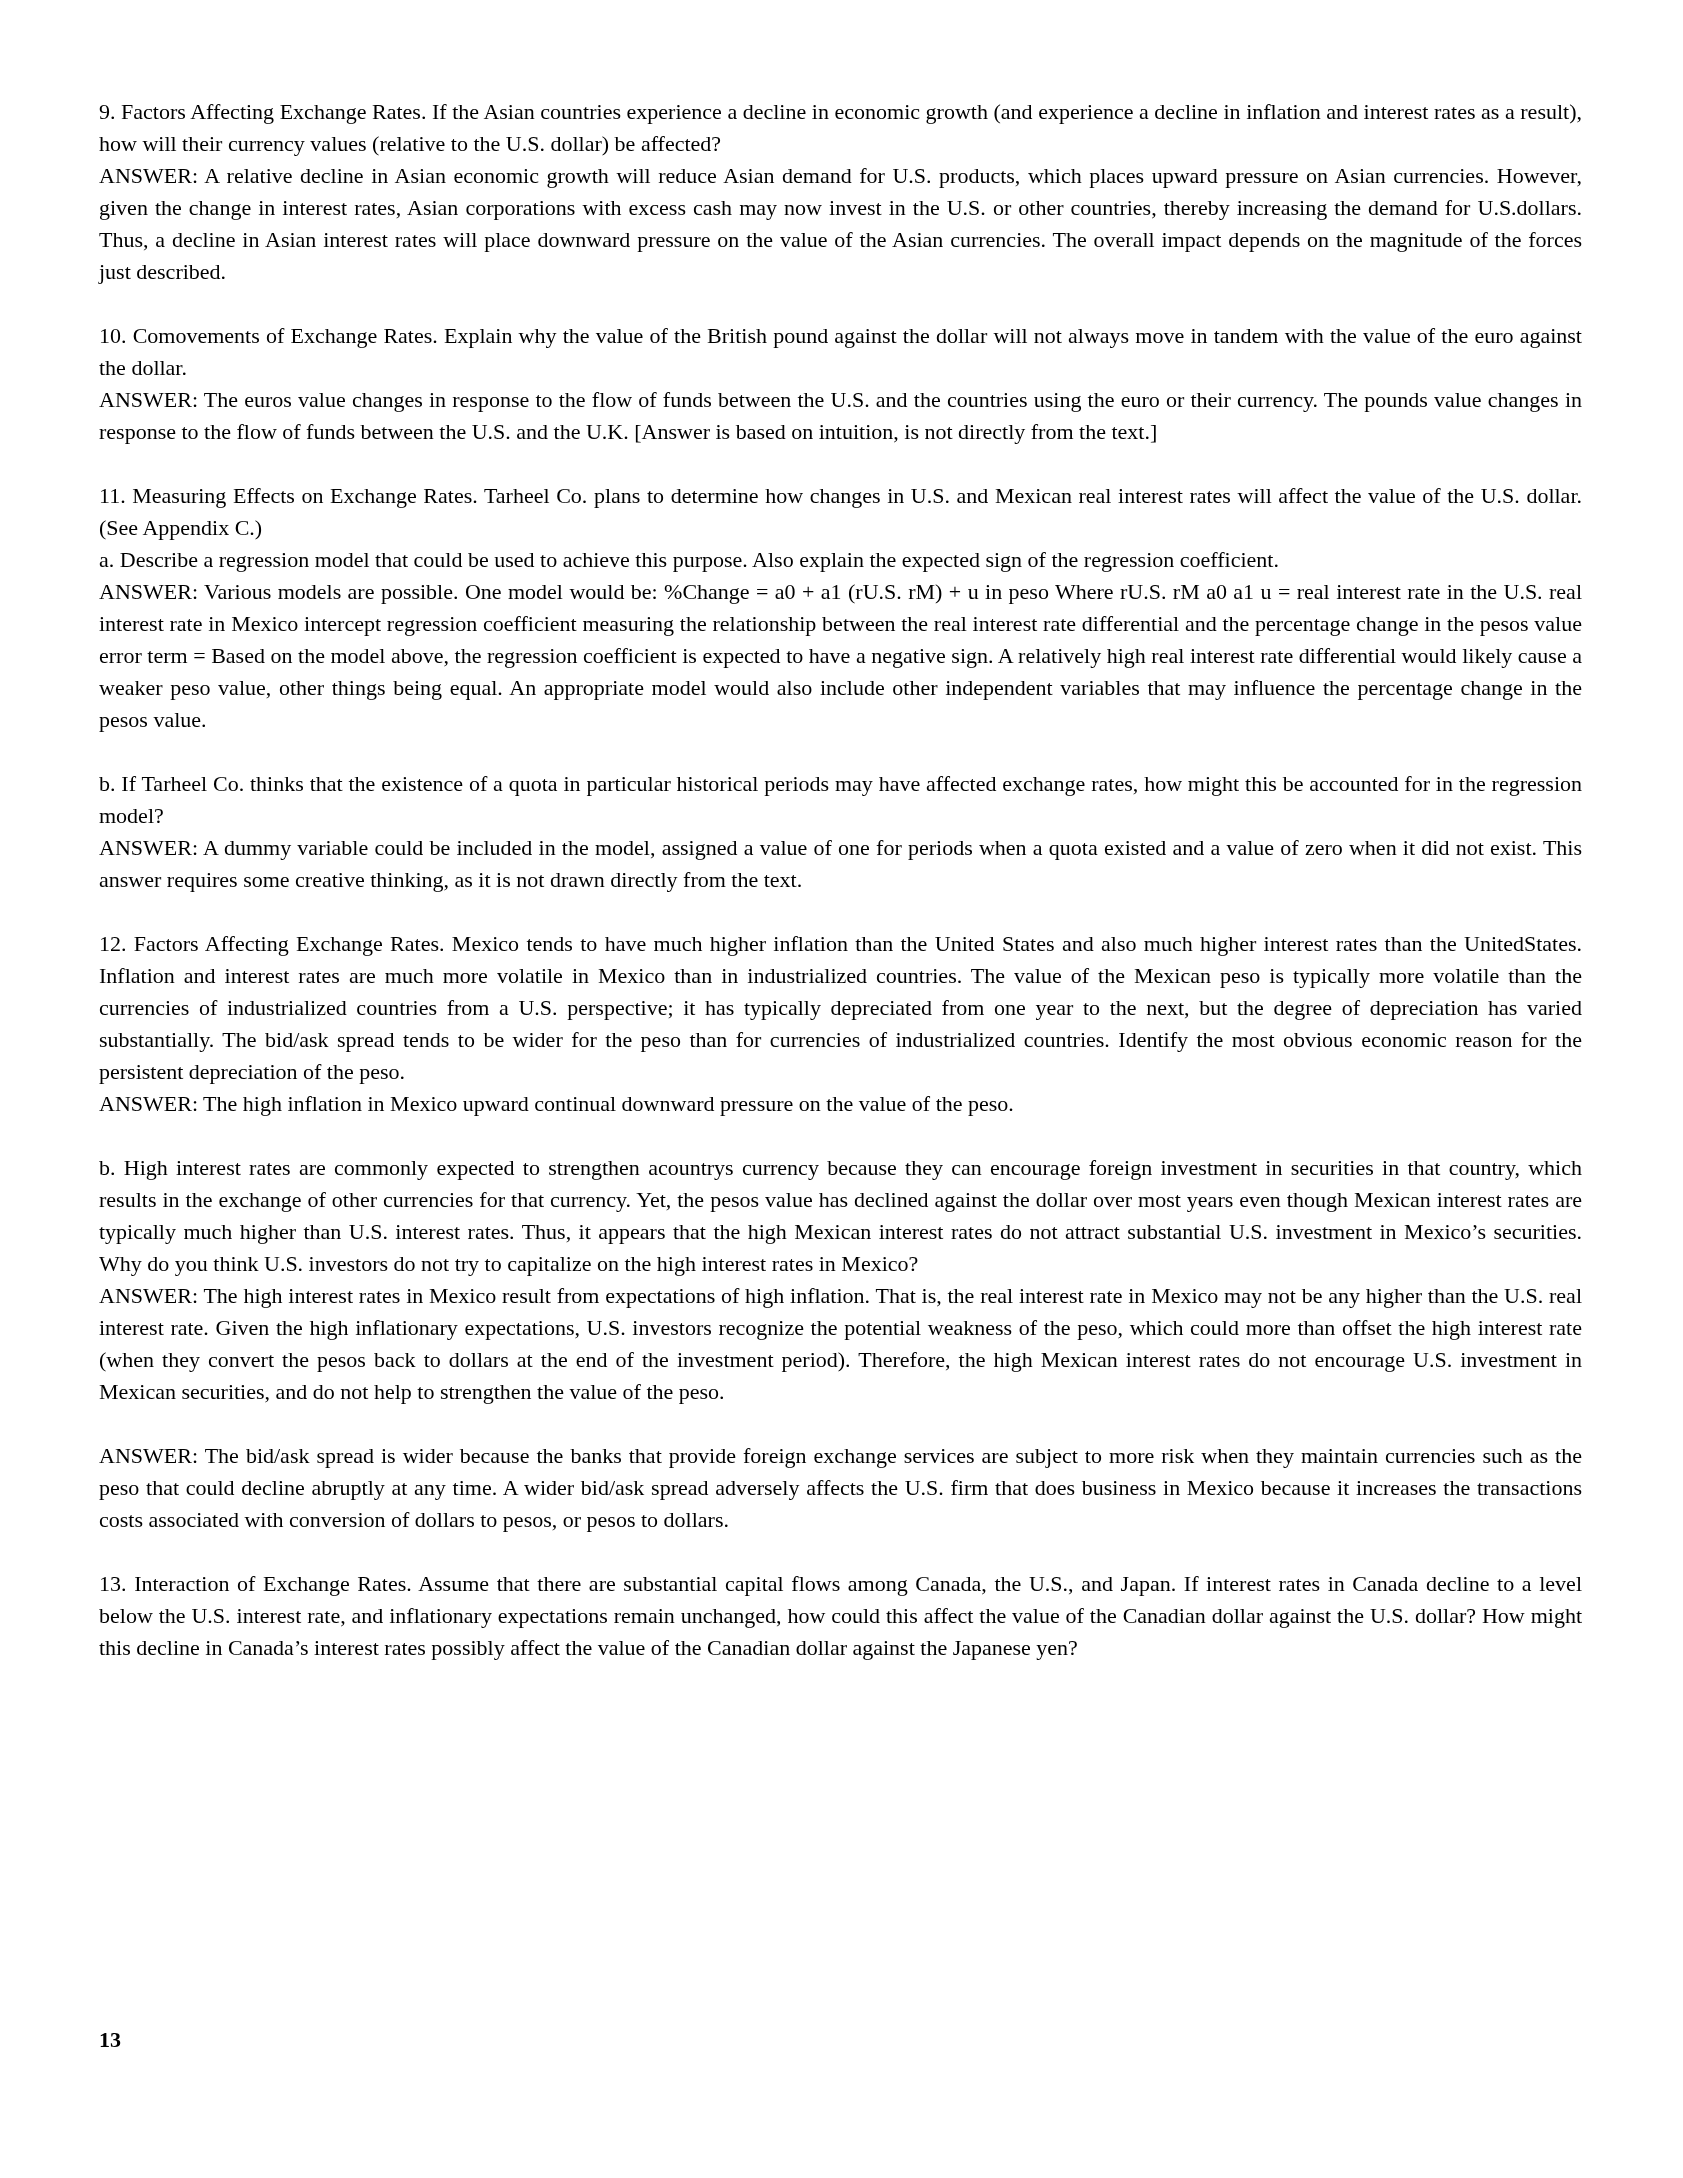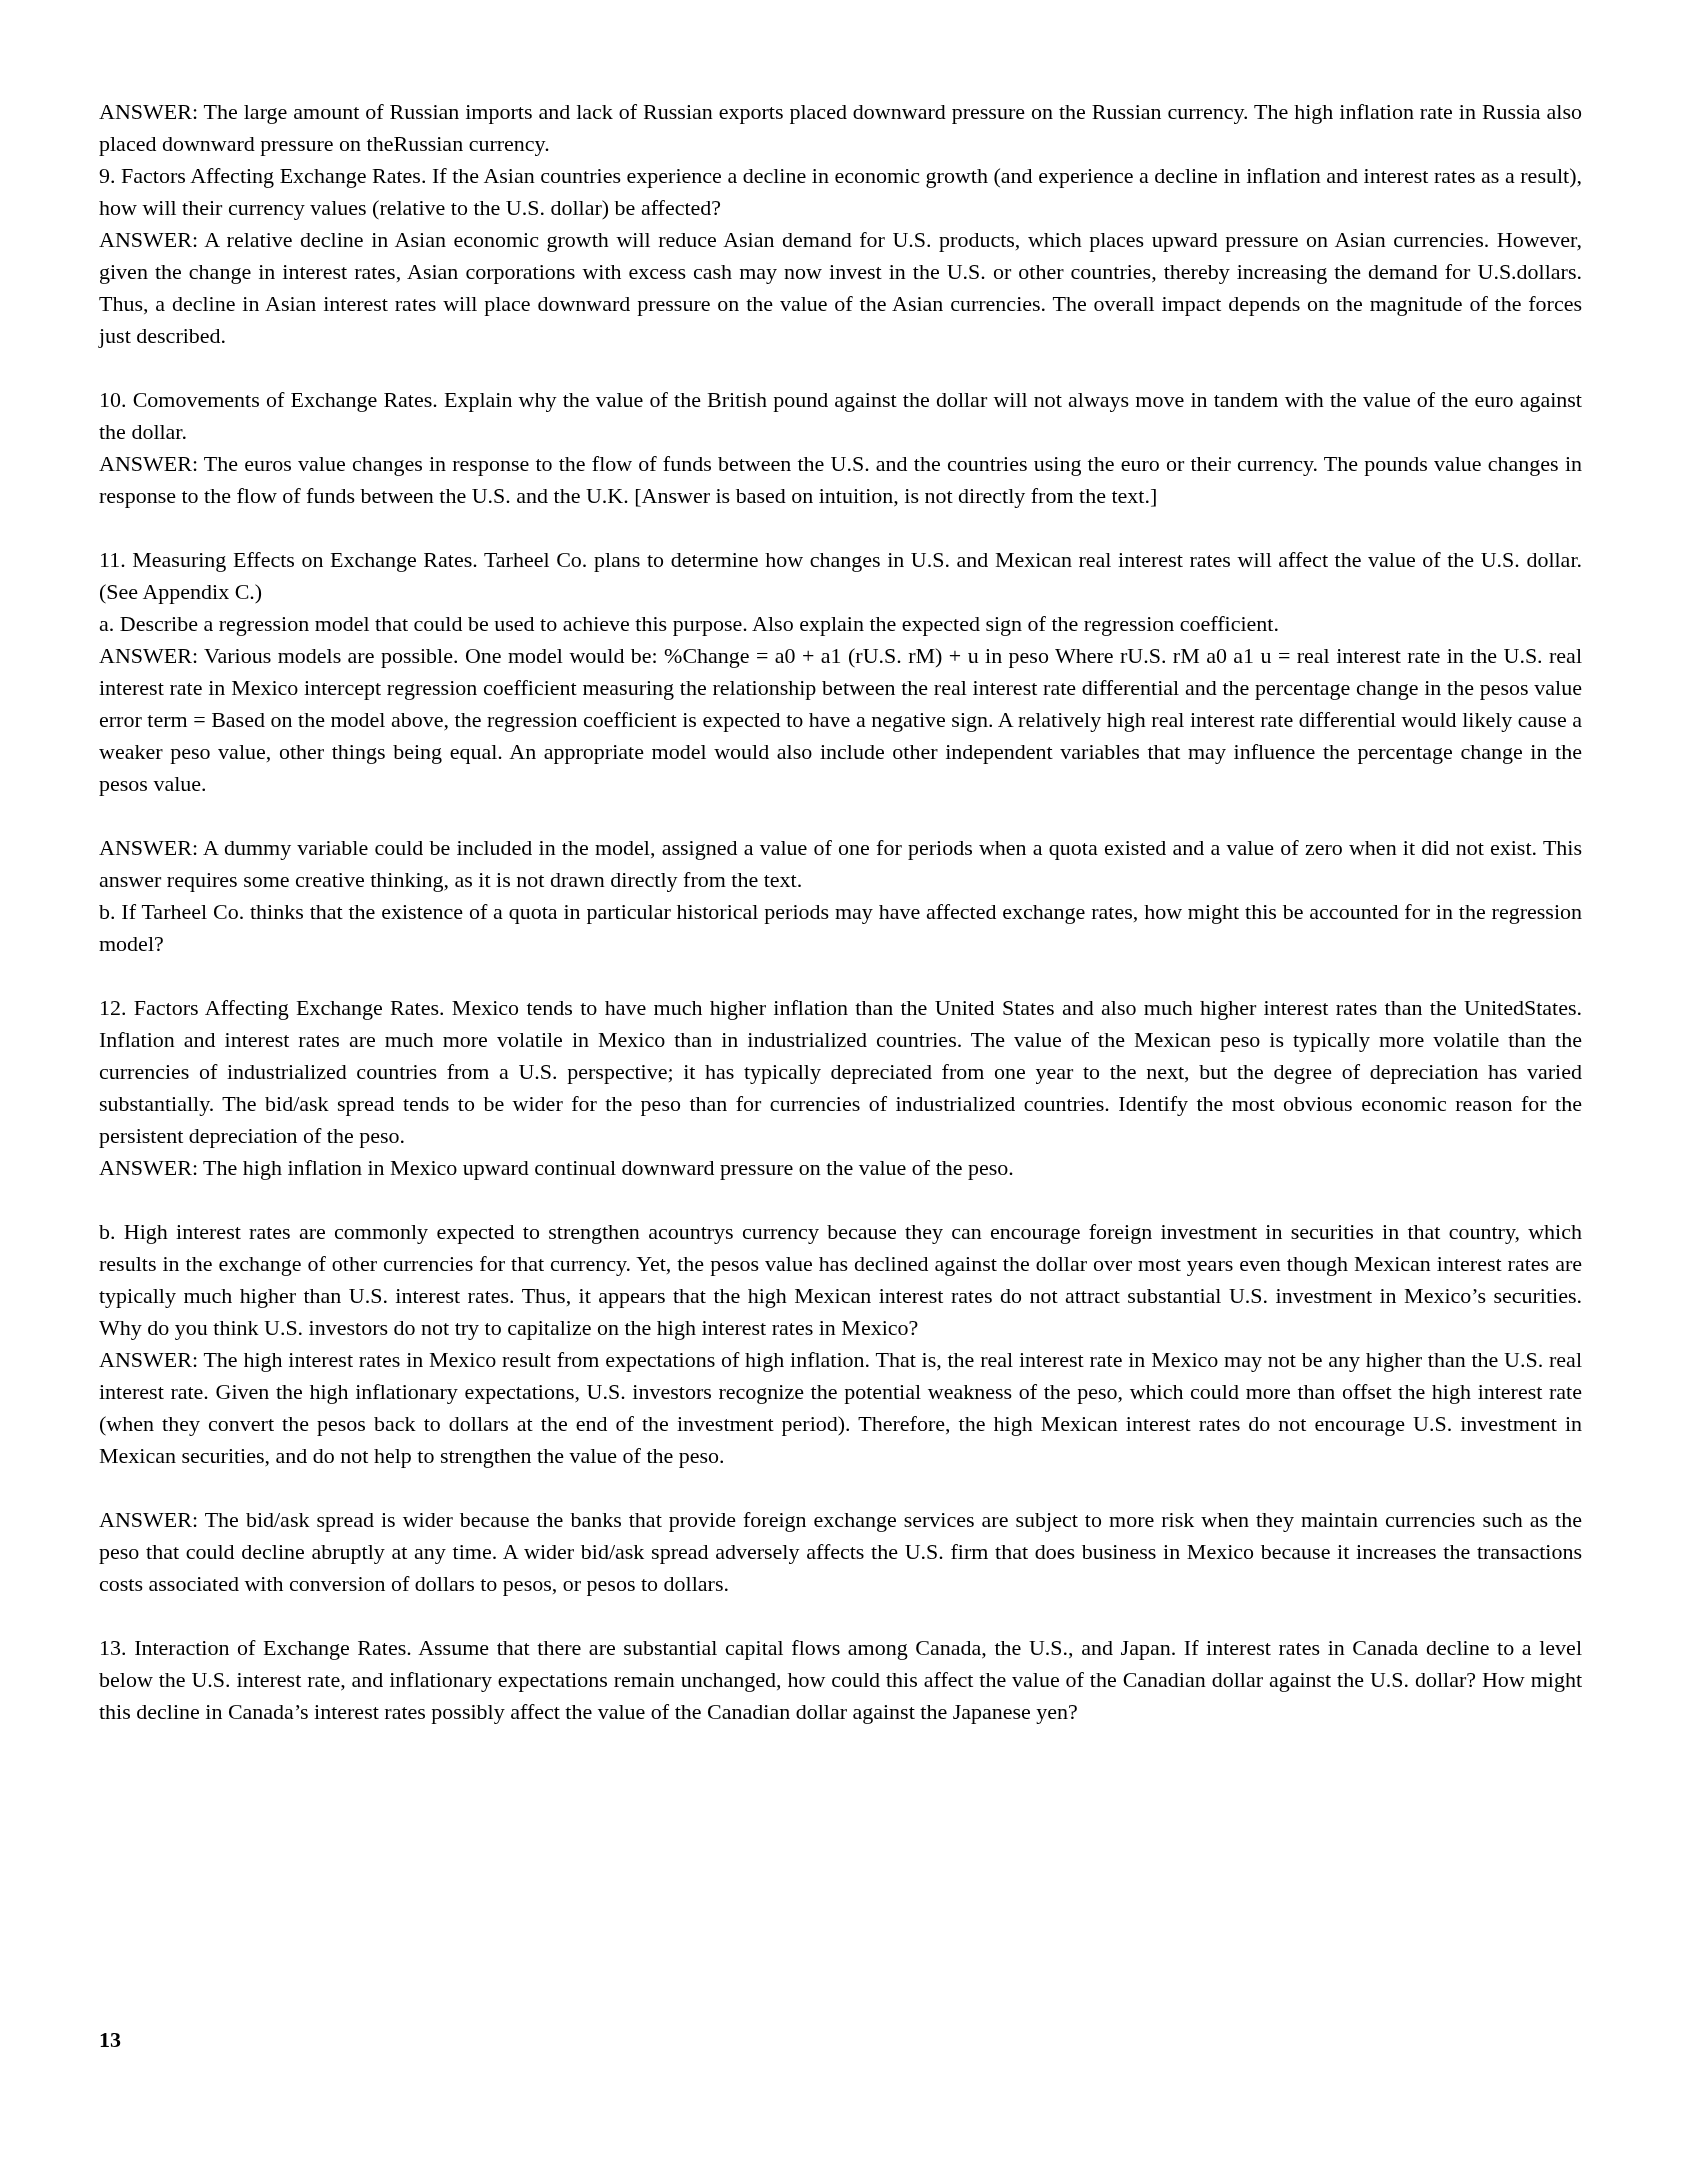--- a/index.html
+++ b/index.html
@@ -40,23 +40,20 @@
       font-size: 22px;
       line-height: 32px;
       font-weight: bold;
     }
   </style>
 </head>
 <body>
 
 <div class="page">
 
-  <p class="para">
-    <span>ANSWER: The large amount of Russian imports and lack of Russian exports placed downward pressure on the Russian currency. The high inflation rate in Russia also placed downward pressure on theRussian currency.</span>
-  </p>
 
   <p class="para">
     <span class="q-title">9. Factors Affecting Exchange Rates</span><span>. If the Asian countries experience a decline in economic growth (and experience a decline in inflation and interest rates as a result), how will their currency values (relative to the U.S. dollar) be affected?</span>
   </p>
 
   <p class="para">
     <span>ANSWER: A relative decline in Asian economic growth will reduce Asian demand for U.S. products, which places upward pressure on Asian currencies. However, given the change in interest rates, Asian corporations with excess cash may now invest in the U.S. or other countries, thereby increasing the demand for U.S.dollars. Thus, a decline in Asian interest rates will place downward pressure on the value of the Asian currencies. The overall impact depends on the magnitude of the forces just described.</span>
   </p>
 
   <div class="gap"></div>
@@ -79,25 +76,25 @@
     <span>a. Describe a regression model that could be used to achieve this purpose. Also explain the expected sign of the regression coefficient.</span>
   </p>
 
   <p class="para">
     <span>ANSWER: Various models are possible. One model would be: %Change = a0 + a1 (rU.S. rM) + u in peso Where rU.S. rM a0 a1 u = real interest rate in the U.S. real interest rate in Mexico intercept regression coefficient measuring the relationship between the real interest rate differential and the percentage change in the pesos value error term = Based on the model above, the regression coefficient is expected to have a negative sign. A relatively high real interest rate differential would likely cause a weaker peso value, other things being equal. An appropriate model would also include other independent variables that may influence the percentage change in the pesos value.</span>
   </p>
 
   <div class="gap"></div>
 
   <p class="para">
-    <span>ANSWER: A dummy variable could be included in the model, assigned a value of one for periods when a quota existed and a value of zero when it did not exist. This answer requires some creative thinking, as it is not drawn directly from the text.</span>
+    <span>b. If Tarheel Co. thinks that the existence of a quota in particular historical periods may have affected exchange rates, how might this be accounted for in the regression model?</span>
   </p>
 
   <p class="para">
-    <span>b. If Tarheel Co. thinks that the existence of a quota in particular historical periods may have affected exchange rates, how might this be accounted for in the regression model?</span>
+    <span>ANSWER: A dummy variable could be included in the model, assigned a value of one for periods when a quota existed and a value of zero when it did not exist. This answer requires some creative thinking, as it is not drawn directly from the text.</span>
   </p>
 
   <div class="gap"></div>
 
   <p class="para">
     <span class="q-title">12. Factors Affecting Exchange Rates</span><span>. Mexico tends to have much higher inflation than the United States and also much higher interest rates than the UnitedStates. Inflation and interest rates are much more volatile in Mexico than in industrialized countries. The value of the Mexican peso is typically more volatile than the currencies of industrialized countries from a U.S. perspective; it has typically depreciated from one year to the next, but the degree of depreciation has varied substantially. The bid/ask spread tends to be wider for the peso than for currencies of industrialized countries. Identify the most obvious economic reason for the persistent depreciation of the peso.</span>
   </p>
 
   <p class="para">
     <span>ANSWER: The high inflation in Mexico upward continual downward pressure on the value of the peso.</span>

